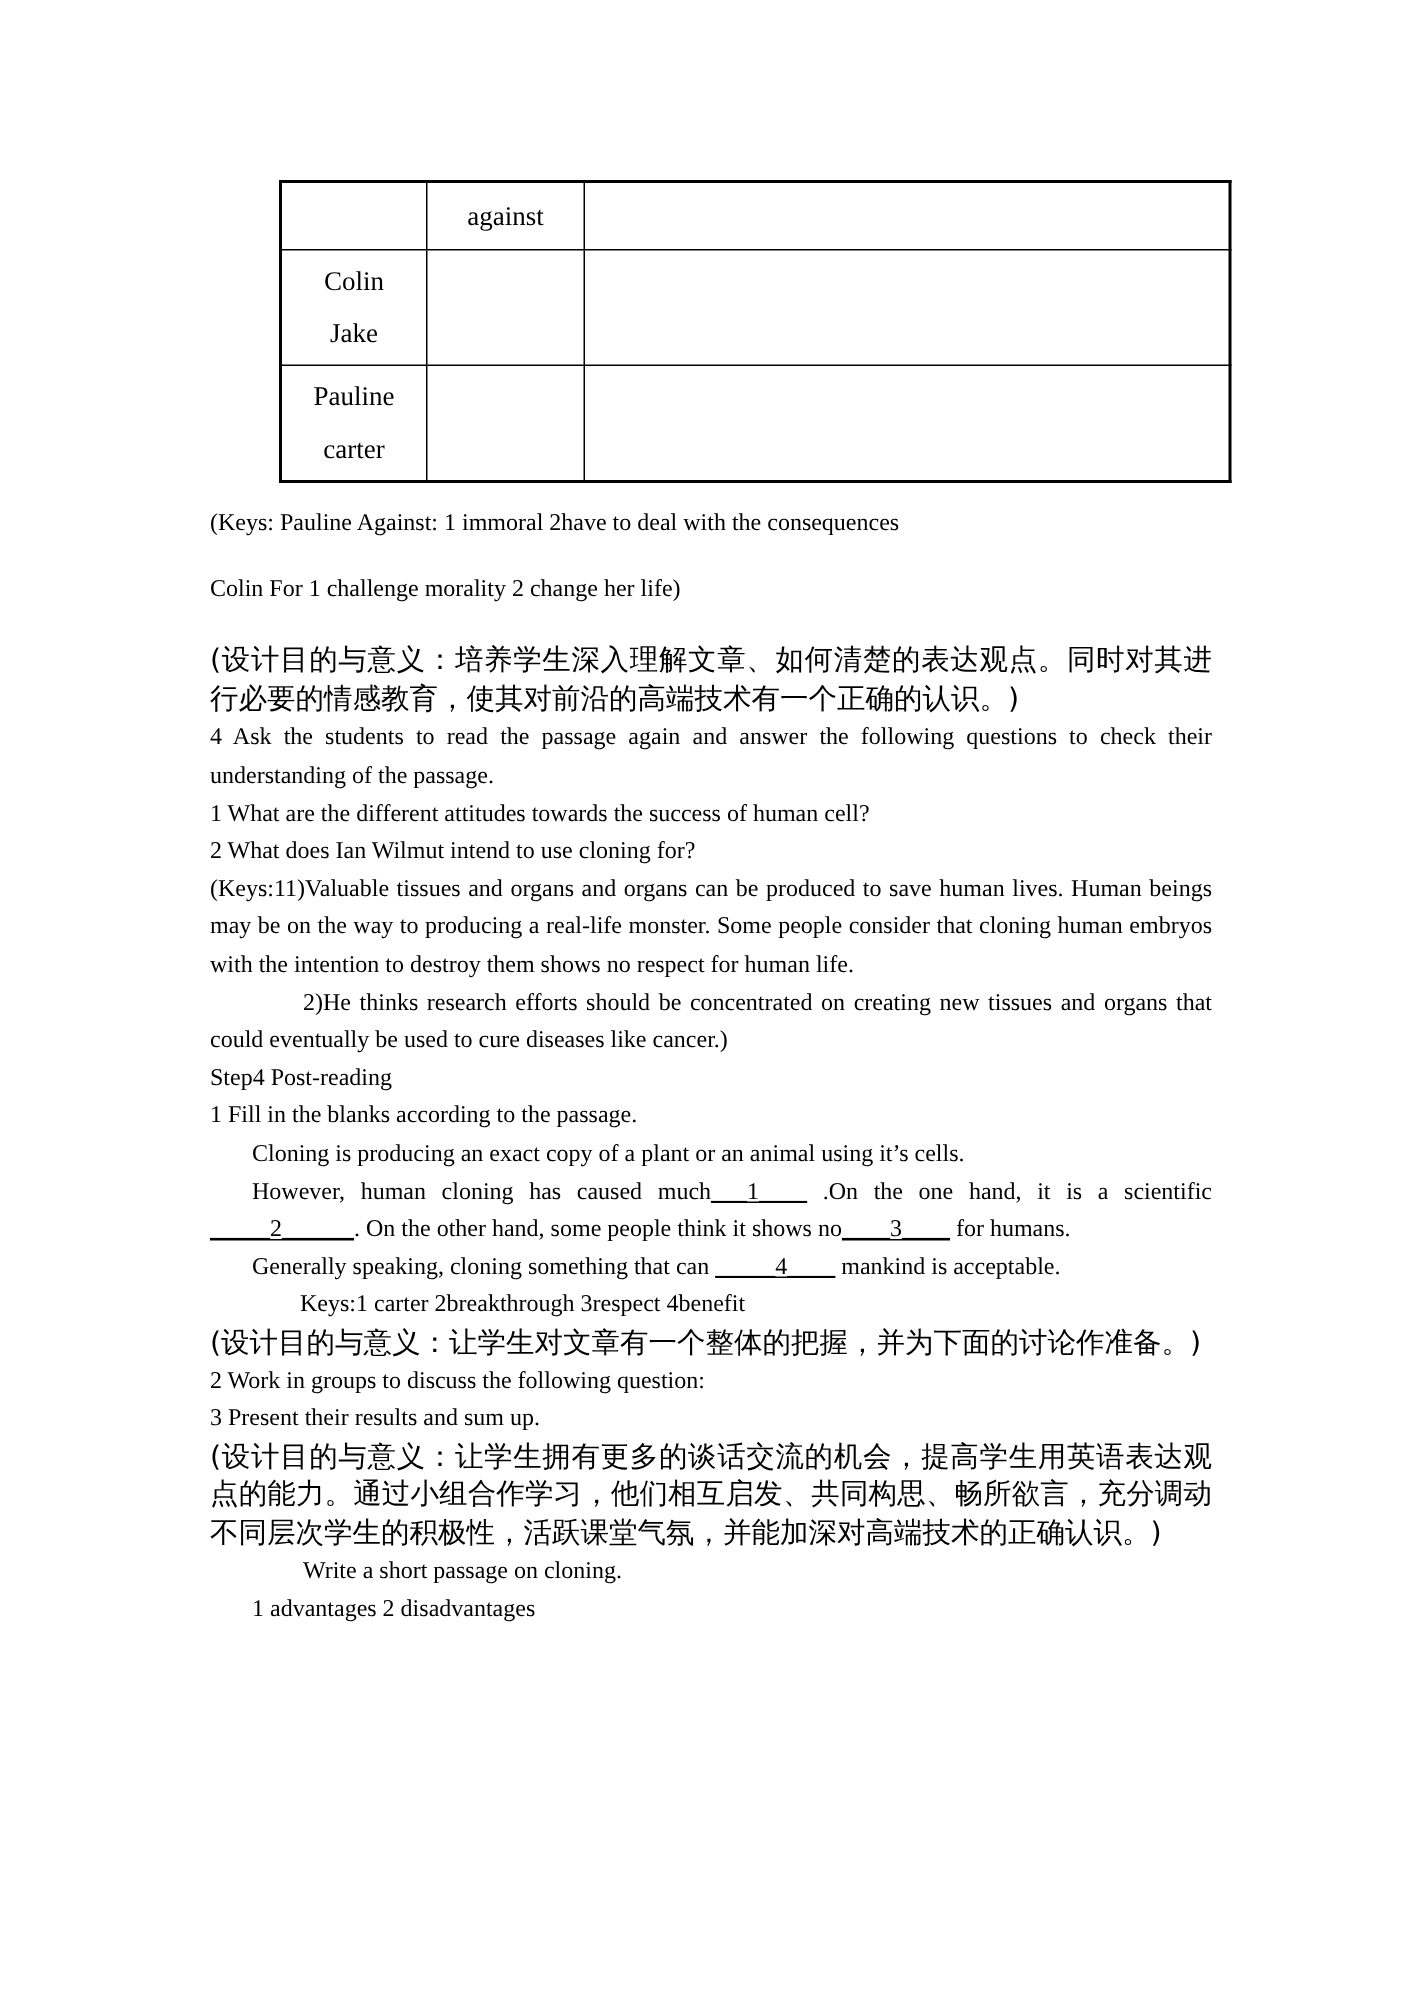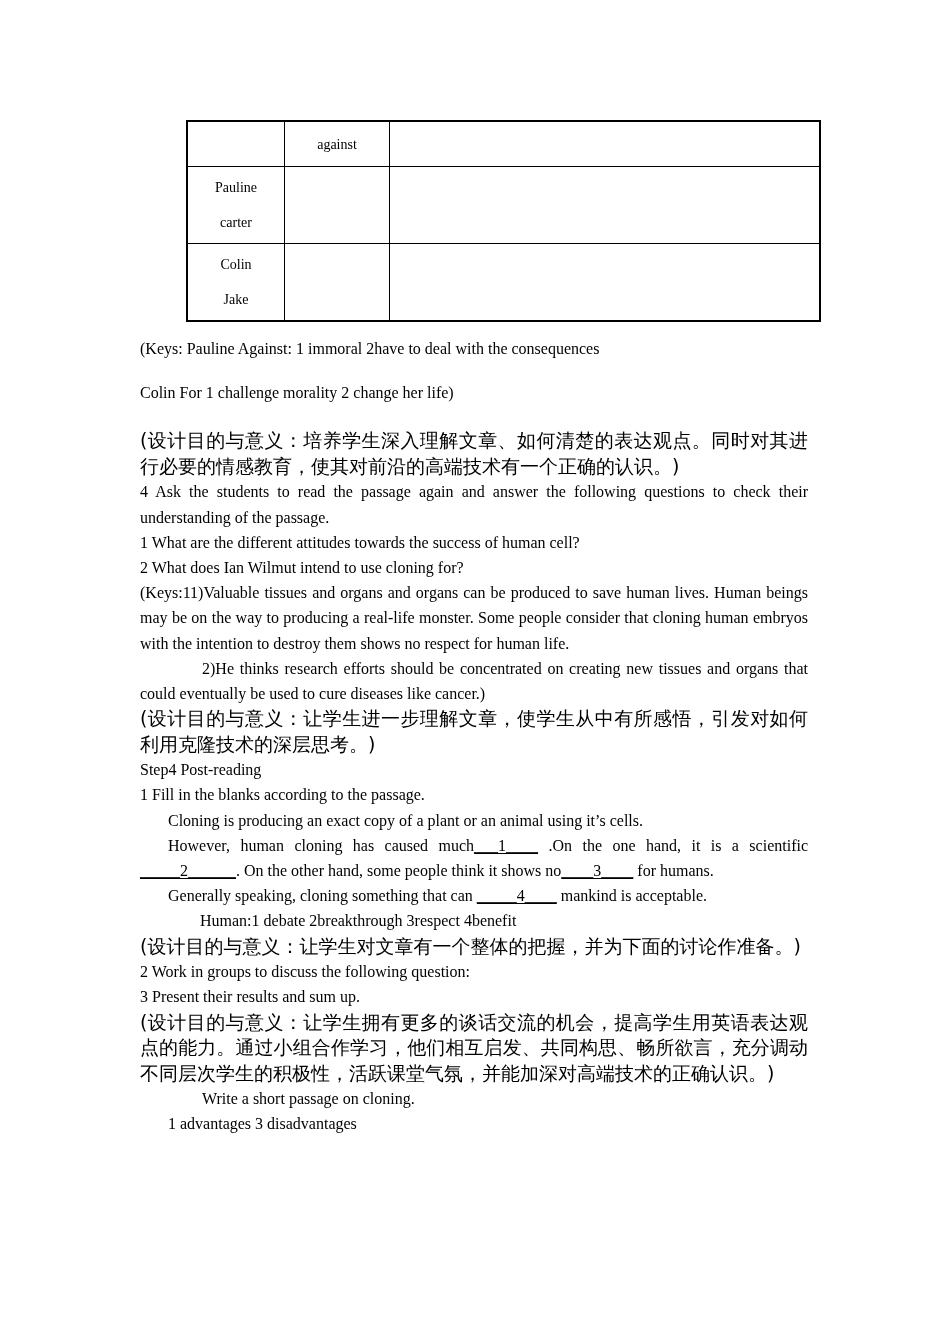--- a/index.html
+++ b/index.html
@@ -34,21 +34,21 @@
     border-collapse: collapse;
     width: 617px;
     margin-left: 46px;
     table-layout: fixed;
     border: 2px solid #000;
   }
   .attitude-table td {
     border: 1px solid #000;
     text-align: center;
     vertical-align: middle;
-    font-size: 14px;
+    font-size: 18px;
     line-height: 35px;
     padding: 3px 2px;
   }
   .col-name  { width: 92px; }
   .col-mid   { width: 100px; }
   .col-wide  { width: 425px; }
   .row-head td { height: 38px; }
   .row-body td { height: 68px; }
   .cell-stack span { display: block; }
 
@@ -88,30 +88,30 @@
 
     <table class="attitude-table">
       <tbody>
         <tr class="row-head">
           <td class="col-name"></td>
           <td class="col-mid">against</td>
           <td class="col-wide"></td>
         </tr>
         <tr class="row-body">
           <td class="col-name cell-stack">
-            <span>Pauline</span>
-            <span>carter</span>
+            <span>Colin</span>
+            <span>Jake</span>
           </td>
           <td class="col-mid"></td>
           <td class="col-wide"></td>
         </tr>
         <tr class="row-body">
           <td class="col-name cell-stack">
-            <span>Colin</span>
-            <span>Jake</span>
+            <span>Pauline</span>
+            <span>carter</span>
           </td>
           <td class="col-mid"></td>
           <td class="col-wide"></td>
         </tr>
       </tbody>
     </table>
 
     <div class="sp-after-table"></div>
 
     <p>(Keys:  Pauline  Against:  1 immoral     2have to deal with the consequences</p>
@@ -123,36 +123,35 @@
     <p class="zh just"> (设计目的与意义：培养学生深入理解文章、如何清楚的表达观点。同时对其进行必要的情感教育，使其对前沿的高端技术有一个正确的认识。)</p>
 
     <p class="just">4 Ask the students to read the passage again and answer the following questions to check their understanding of the passage.</p>
 
     <p> 1 What are the different attitudes towards the success of human cell?</p>
     <p> 2 What does Ian Wilmut intend to use cloning for?</p>
 
     <p class="just">(Keys:11)Valuable tissues and organs and organs can be produced to save human lives. Human beings may be on the way to producing a real-life monster. Some people consider that cloning human embryos with the intention to destroy them shows no respect for human life.</p>
     <p class="just ind3">2)He thinks research efforts should be concentrated on creating new tissues and organs that could eventually be used to cure diseases like cancer.)</p>
 
-    <p class="zh just">(设计目的与意义：让学生进一步理解文章，使学生从中有所感悟，引发对如何利用克隆技术的深层思考。)</p>
 
     <p class="bold">Step4 Post-reading</p>
     <p> 1 Fill in the blanks according to the passage.</p>
     <p class="ind2">Cloning is producing an exact copy of a plant or an animal using it’s cells.</p>
 
     <p class="just ind2"><span>However, human cloning has caused much</span><span class="blank">___1____</span><span> .On the one hand, it is a scientific </span><span class="blank">_____2______</span><span>. On the other hand, some people think it shows no</span><span class="blank">____3____</span><span> for humans.</span></p>
 
     <p class="just ind2"><span>Generally speaking, cloning something that can </span><span class="blank">_____4____</span><span> mankind is acceptable.</span></p>
 
-    <p class="ind-keys">Human:1 debate  2breakthrough  3respect  4benefit</p>
+    <p class="ind-keys">Keys:1 carter  2breakthrough  3respect  4benefit</p>
 
     <p class="zh">(设计目的与意义：让学生对文章有一个整体的把握，并为下面的讨论作准备。)</p>
 
     <p> 2 Work in groups to discuss the following question:</p>
     <p> 3 Present their results and sum up.</p>
 
     <p class="zh just">(设计目的与意义：让学生拥有更多的谈话交流的机会，提高学生用英语表达观点的能力。通过小组合作学习，他们相互启发、共同构思、畅所欲言，充分调动不同层次学生的积极性，活跃课堂气氛，并能加深对高端技术的正确认识。)</p>
 
     <p class="ind3">Write a short passage on cloning.</p>
-    <p class="ind2">1 advantages      3 disadvantages</p>
+    <p class="ind2">1 advantages      2 disadvantages</p>
 
   </div>
 </div>
 
 </body></html>

